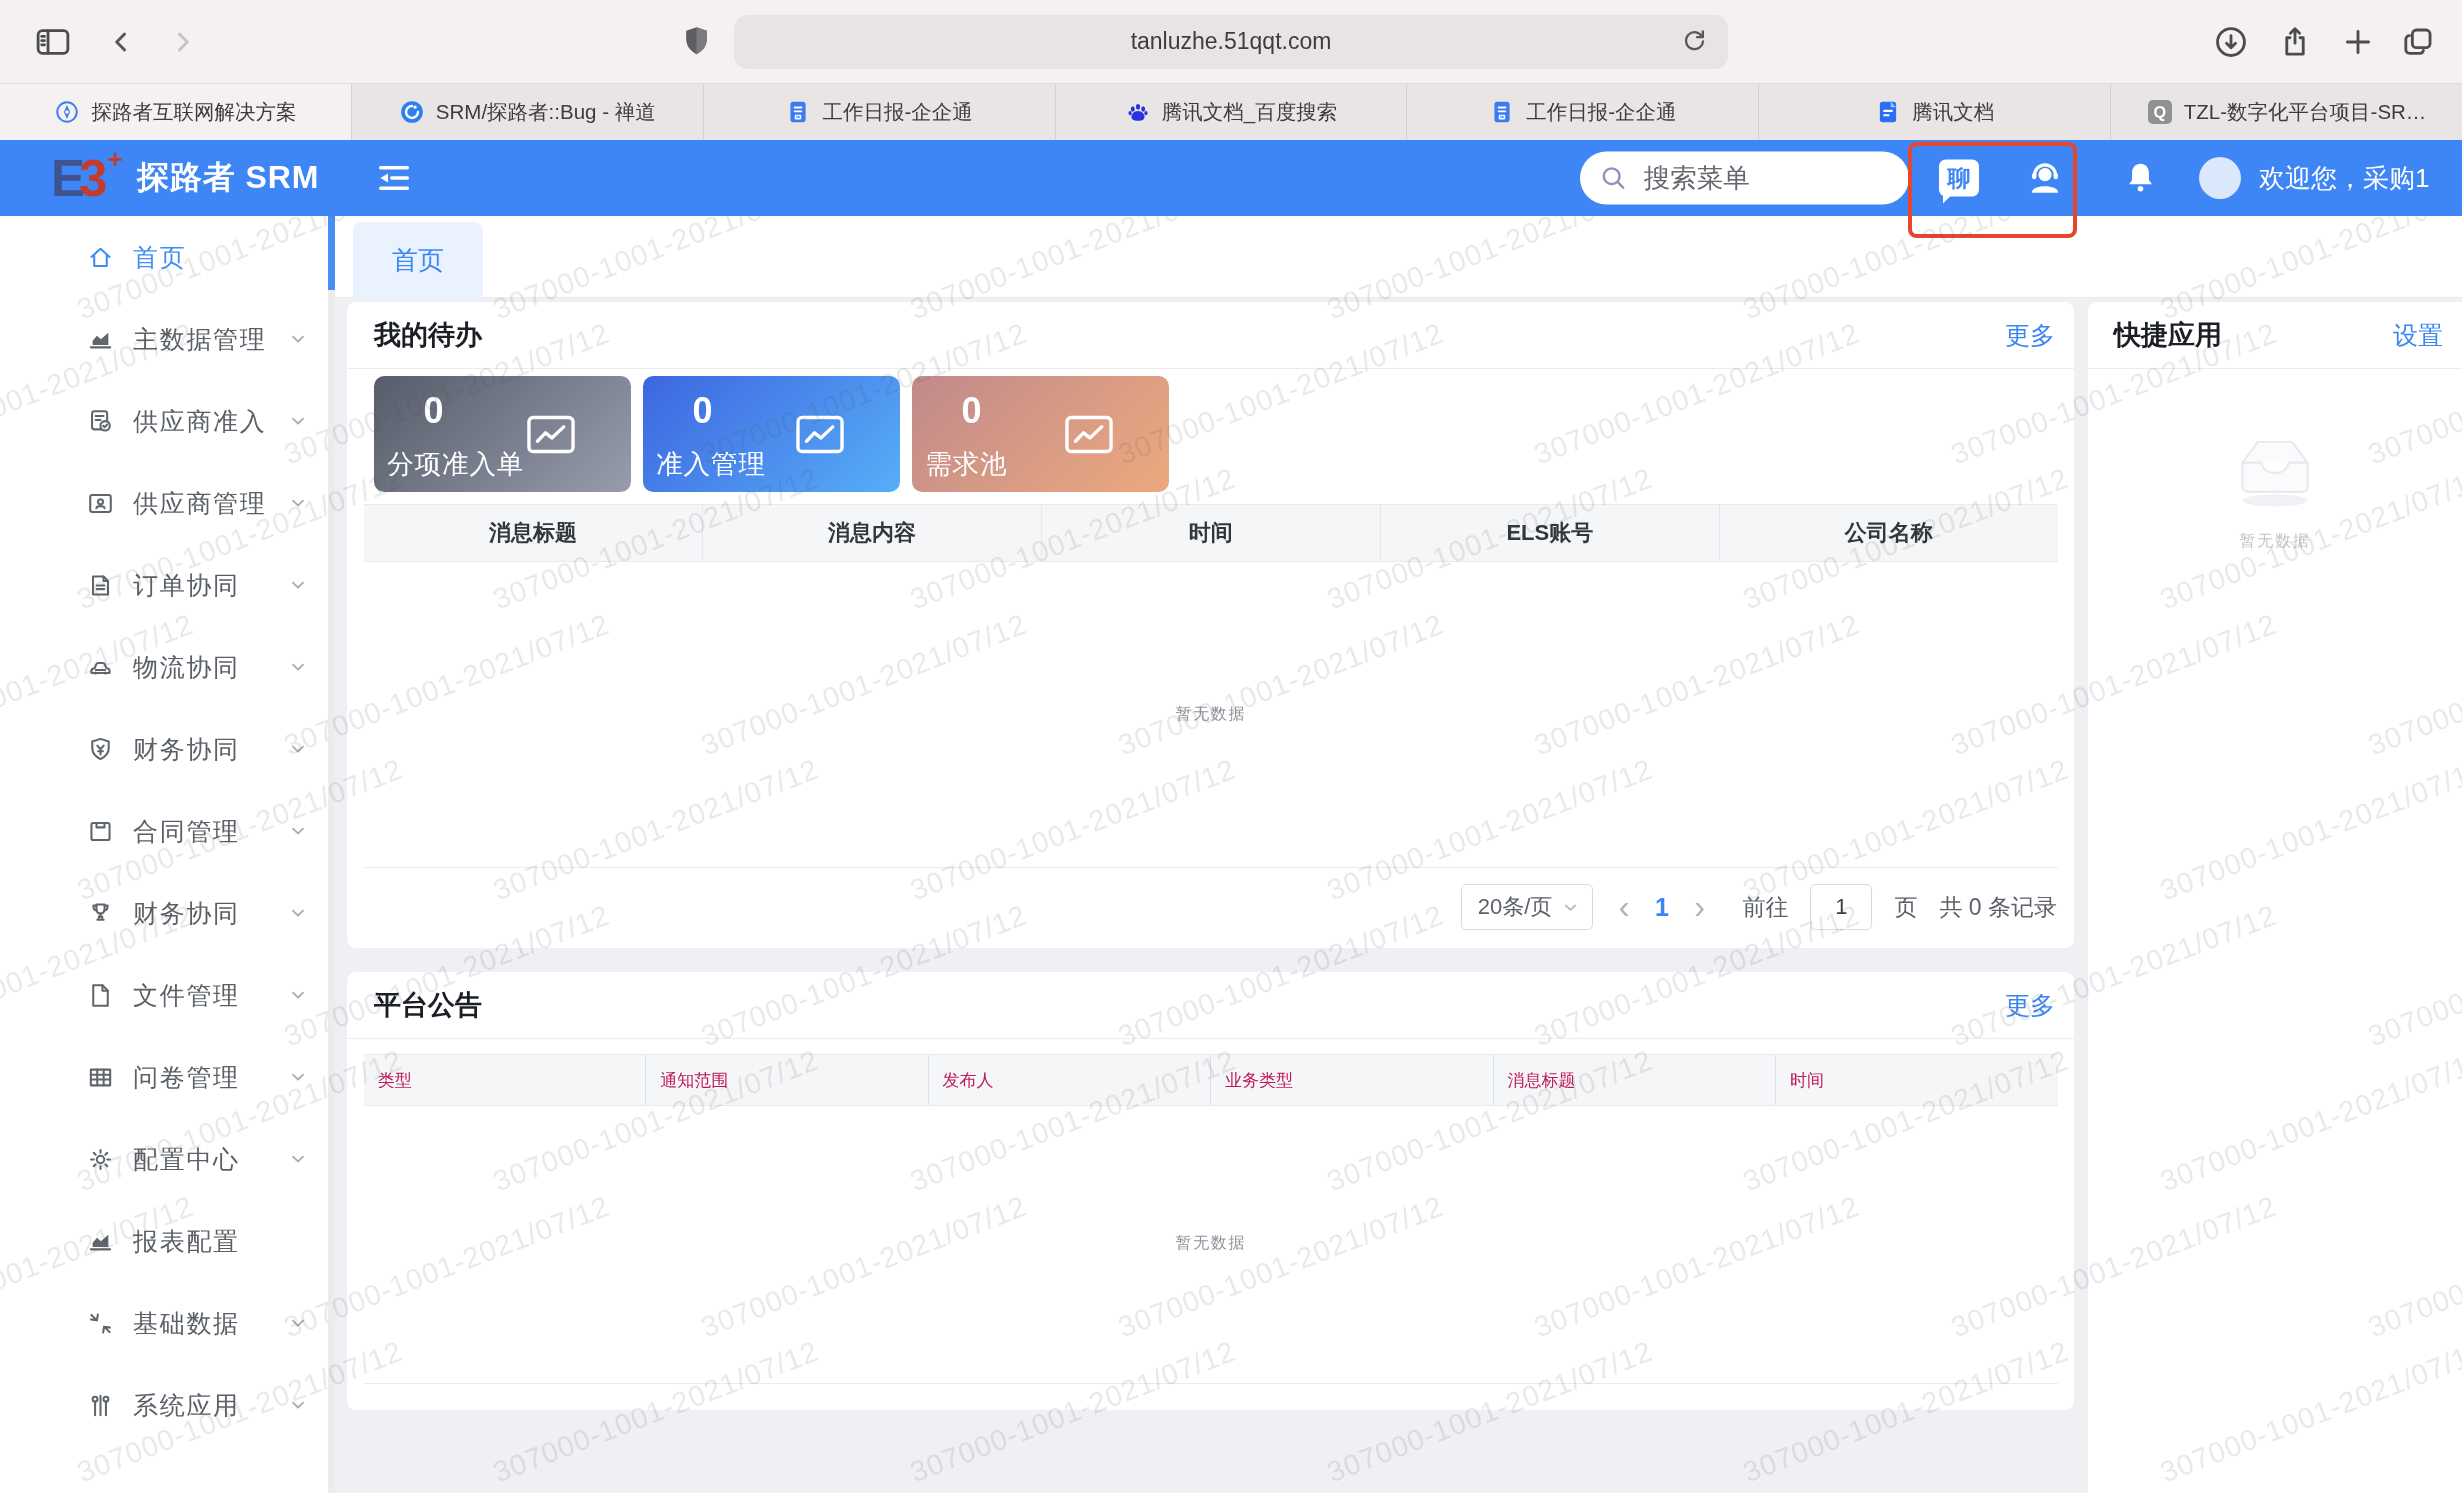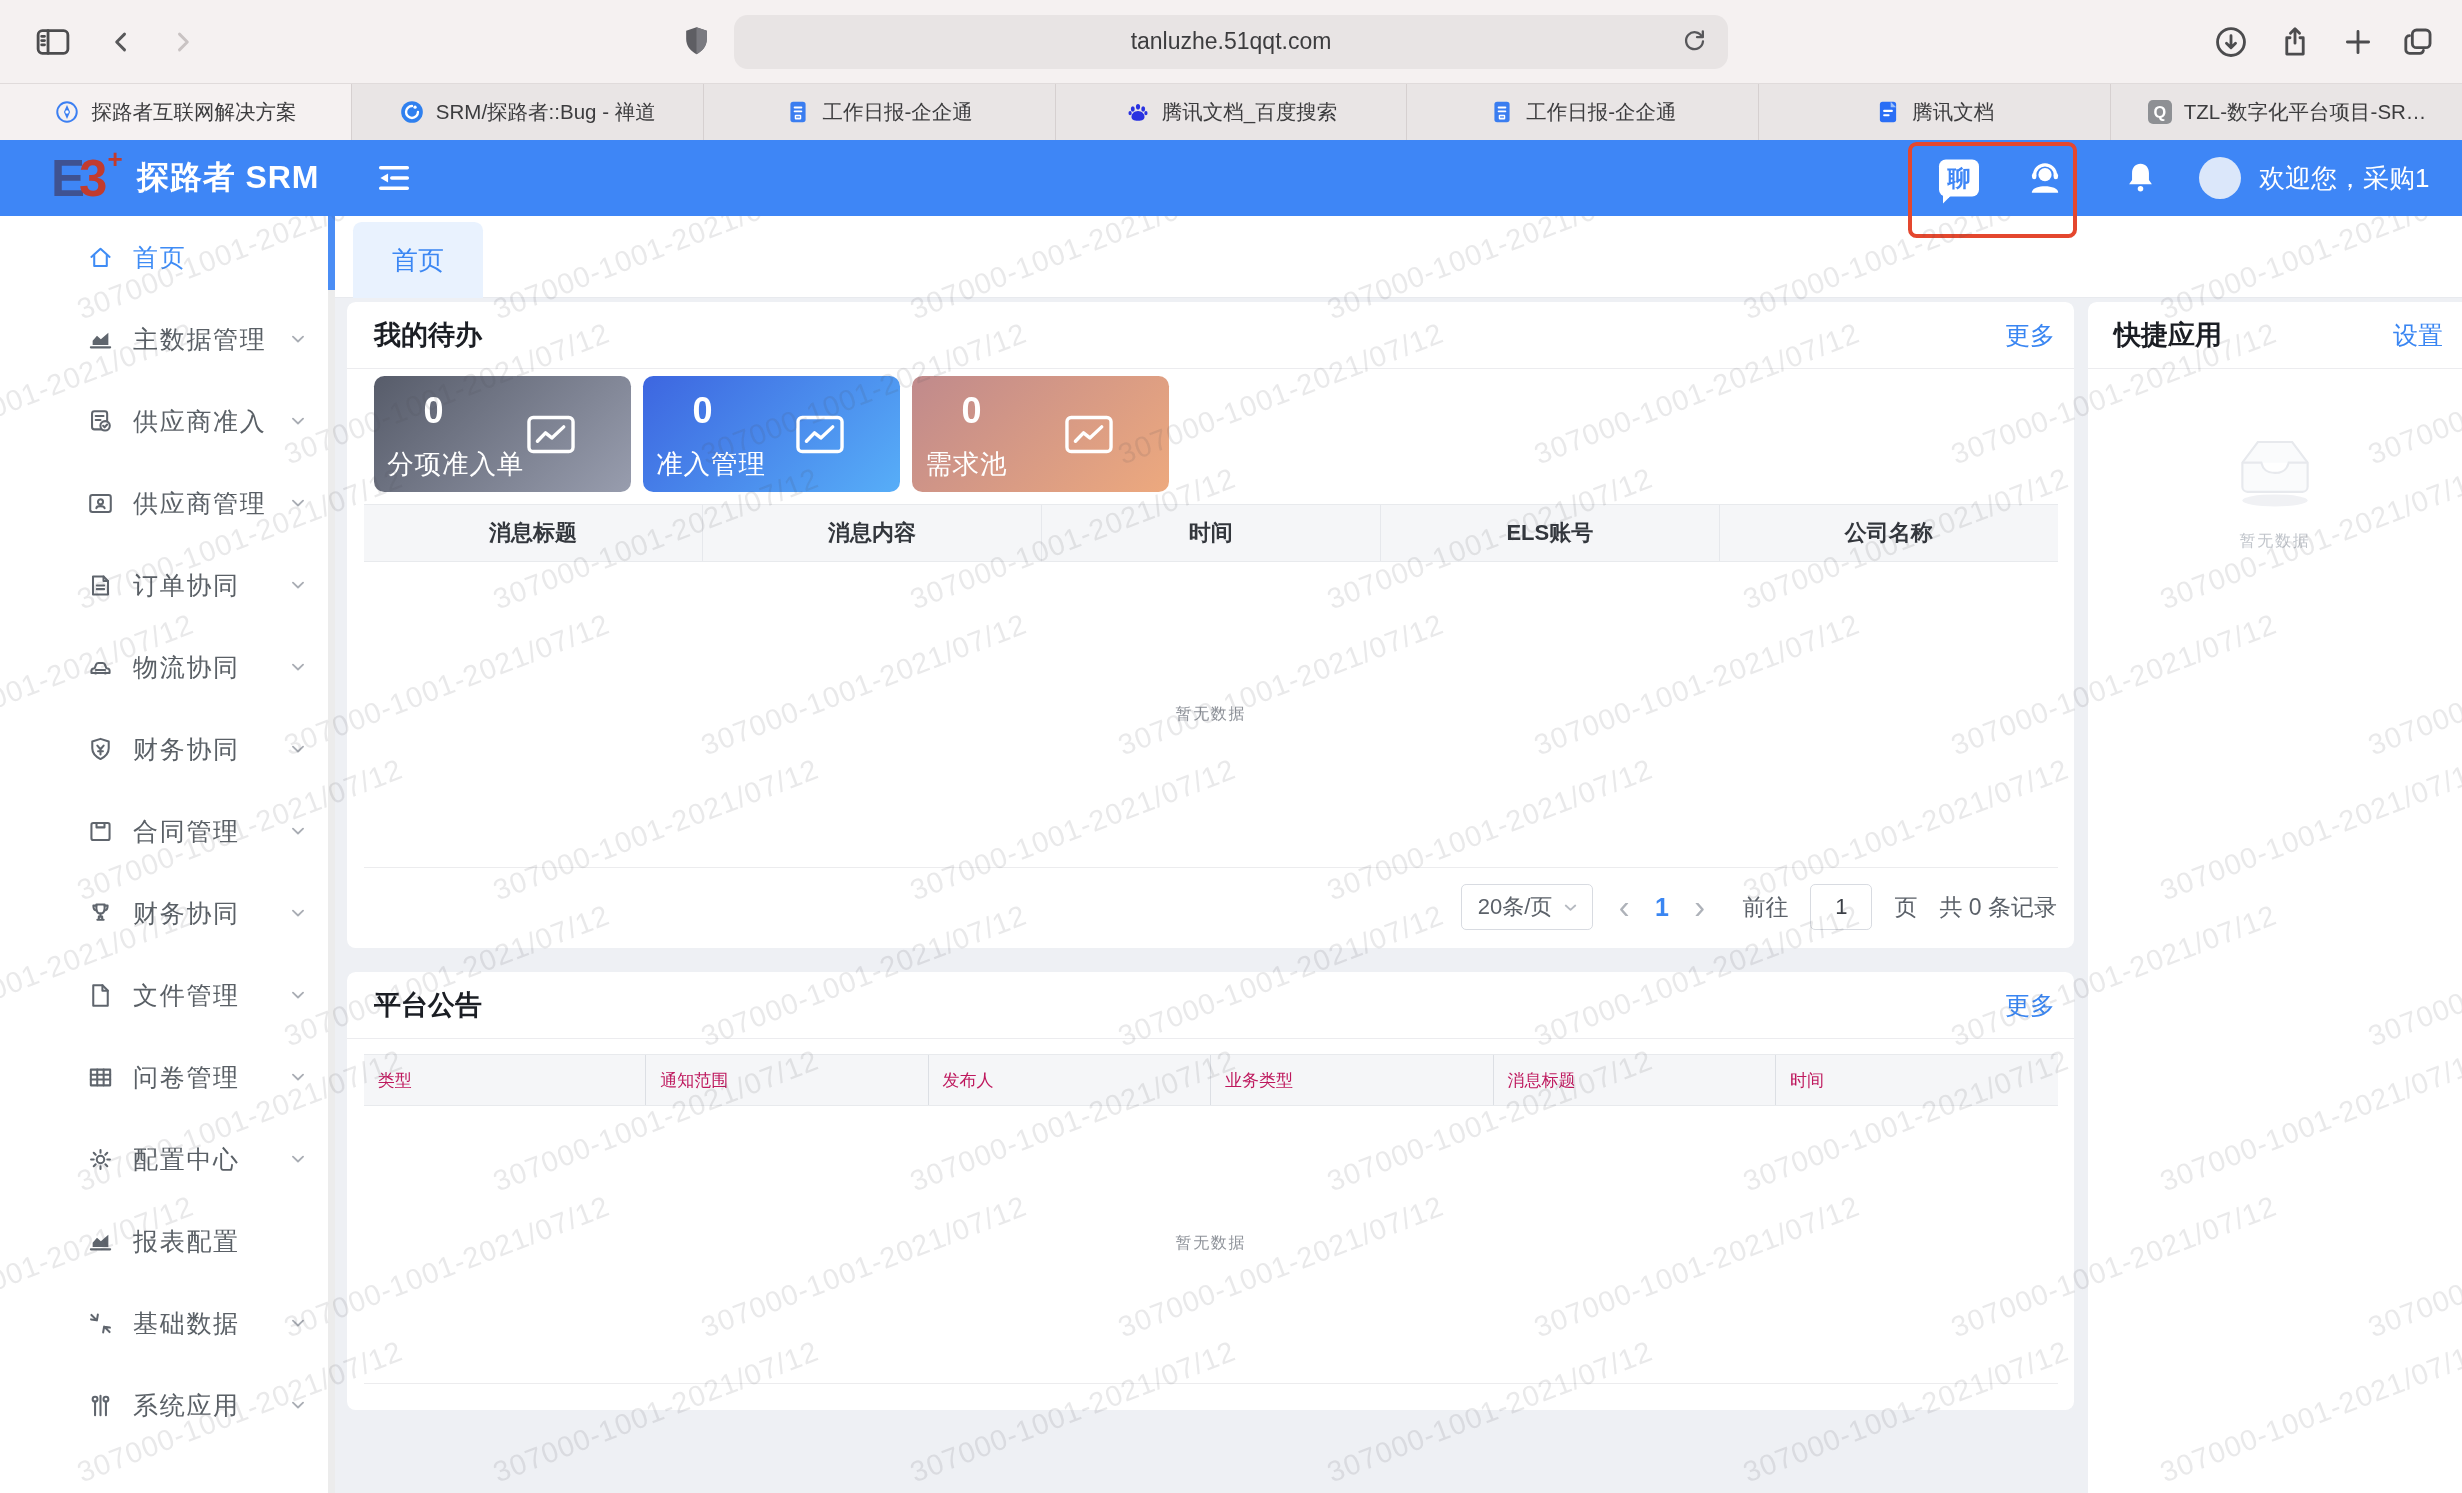--- a/index.html
+++ b/index.html
@@ -261,20 +261,29 @@
   </div>
   <div class="abs apptitle">探路者 SRM</div>
   <span class="abs collapse">
     <svg width="36" height="32.5" viewBox="0 0 24 22">
         <g stroke="#fff" stroke-width="2.4" fill="none" stroke-linecap="round">
           <path d="M3 4h18M10.5 11h10.5M3 18h18"></path>
         </g>
         <path d="M8 8l-5.2 3L8 14Z" fill="#fff"></path>
       </svg>
   </span>
+  <div class="abs searchpill">
+    <svg width="29" height="29" viewBox="0 0 24 24">
+        <g fill="none" stroke="#8f93b8" stroke-width="2">
+          <circle cx="10.5" cy="10.5" r="6.5"></circle>
+          <path d="M15.5 15.5 20 20" stroke-linecap="round"></path>
+        </g>
+      </svg>
+    <input type="text" placeholder="搜索菜单" style="">
+  </div>
   <div class="redbox"></div>
   <div class="abs chatbubble">
     <span class="chatglyph">聊</span>
   </div>
   <span class="abs hs">
     <svg width="44" height="44" viewBox="0 0 24 24">
         <g fill="#fff">
           <circle cx="12" cy="10.2" r="3.6"></circle>
           <path d="M4.8 20c0-4.6 14.4-4.6 14.4 0Z"></path>
         </g>

